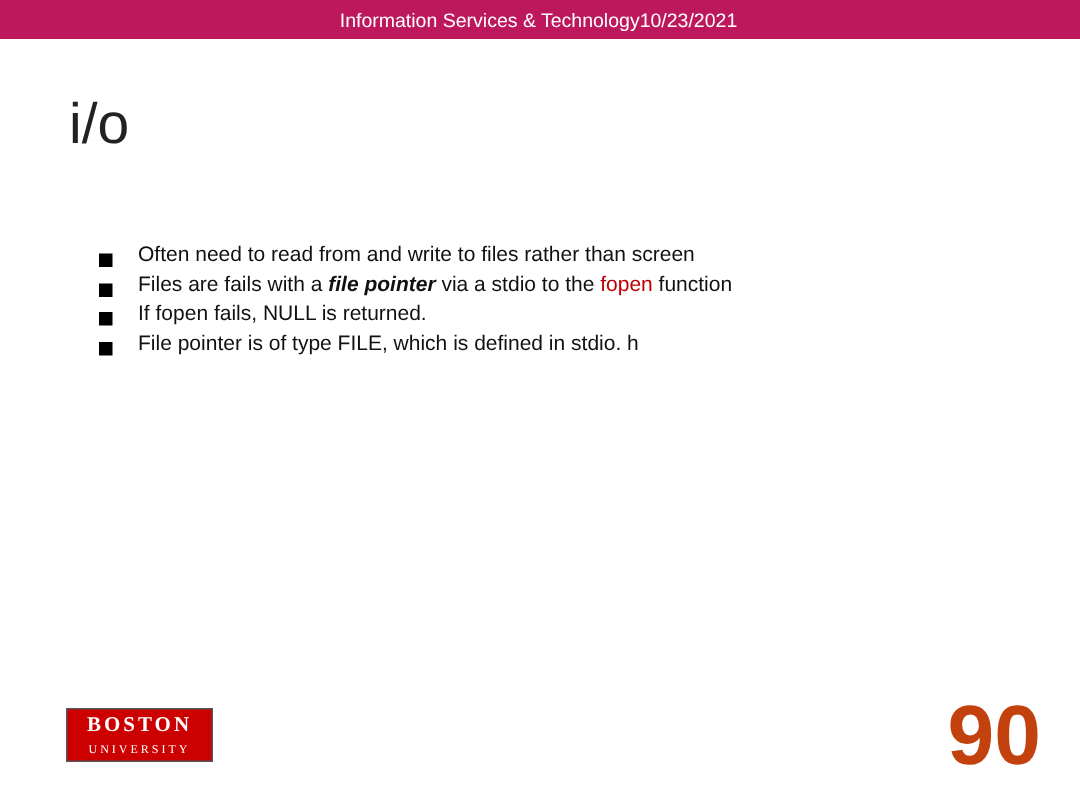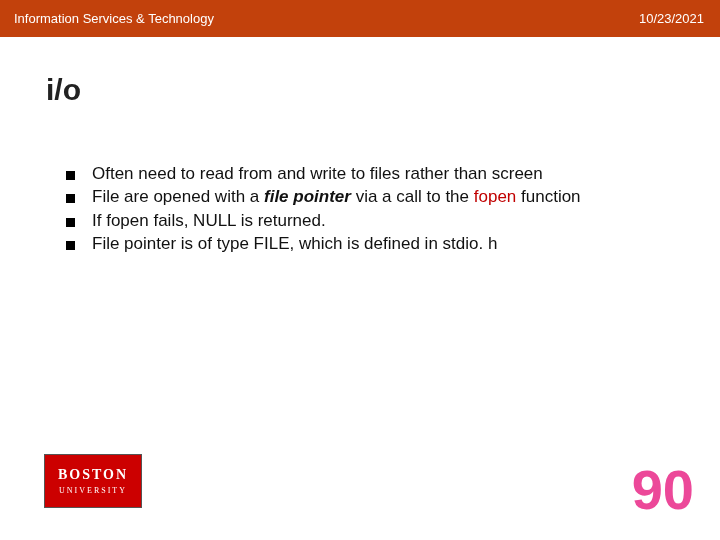--- a/index.html
+++ b/index.html
@@ -1,83 +1,83 @@
 <!DOCTYPE html>
 <html><head>
 <meta charset="utf-8">
 <style>
   * { margin: 0; padding: 0; box-sizing: border-box; }
   html, body { width: 720px; height: 540px; font-family: Arial, Helvetica, sans-serif; background: #fff; }
   .slide { width: 720px; height: 540px; position: relative; background: #fff; }
   .header {
-    background: #c2410c;
+    background: #be185d;
     color: #fff;
-    height: 37px;
+    height: 26px;
     display: flex;
     align-items: center;
-    justify-content: space-between;
+    justify-content: center;
     padding: 0 16px 0 14px;
     font-size: 13px;
   }
   .title {
-    font-size: 30px;
+    font-size: 38px;
     color: #222;
     padding: 36px 0 0 46px;
-    font-weight: 700;
+    font-weight: 400;
   }
   .body {
     padding: 56px 60px 0 60px;
   }
   ul.bullets {
     list-style: none;
   }
   ul.bullets > li {
     position: relative;
     padding-left: 32px;
-    font-size: 17px;
+    font-size: 14px;
     line-height: 1.25;
     color: #111;
     margin-bottom: 2px;
   }
   ul.bullets > li::before {
     content: "";
     position: absolute;
     left: 6px;
     top: 8px;
     width: 9px;
     height: 9px;
     background: #000;
   }
   .fopen { color: #c00000; text-align: right; }
   .fp-italic { font-style: italic; font-weight: bold; }
   .logo {
     position: absolute;
     left: 44px;
     bottom: 32px;
     width: 98px;
-    height: 54px;
+    height: 36px;
     background: #c00;
     border: 1px solid #555;
     color: #fff;
     font-family: Georgia, 'Times New Roman', serif;
     display: flex;
     flex-direction: column;
     align-items: center;
     justify-content: center;
     line-height: 1;
   }
   .logo .l1 { font-size: 14px; letter-spacing: 2px; font-weight: 700; }
   .logo .l2 { font-size: 8px; letter-spacing: 2px; margin-top: 5px; }
   .pagenum {
     position: absolute;
     right: 26px;
     bottom: 18px;
     font-size: 56px;
     font-weight: 700;
-    color: #ec4899;
+    color: #c2410c;
     font-family: Arial, sans-serif;
   }
 </style>
 </head>
 <body>
 
 <div class="slide">
 
   <div class="header">
     <span>Information Services &amp; Technology</span>
@@ -85,21 +85,21 @@
   </div>
 
   <div class="title">i/o</div>
 
   <div class="body">
     <ul class="bullets">
       <li>
         <span>Often need to read from and write to files rather than screen</span>
       </li>
       <li>
-        <span>File are opened with a </span><span class="fp-italic">file pointer</span><span> via a call to the </span><span class="fopen">fopen</span><span> function</span>
+        <span>Files are fails with a </span><span class="fp-italic">file pointer</span><span> via a stdio to the </span><span class="fopen">fopen</span><span> function</span>
       </li>
       <li>
         <span>If fopen fails, NULL is returned.</span>
       </li>
       <li>
         <span>File pointer is of type FILE, which is defined in stdio. h</span>
       </li>
     </ul>
   </div>
 

